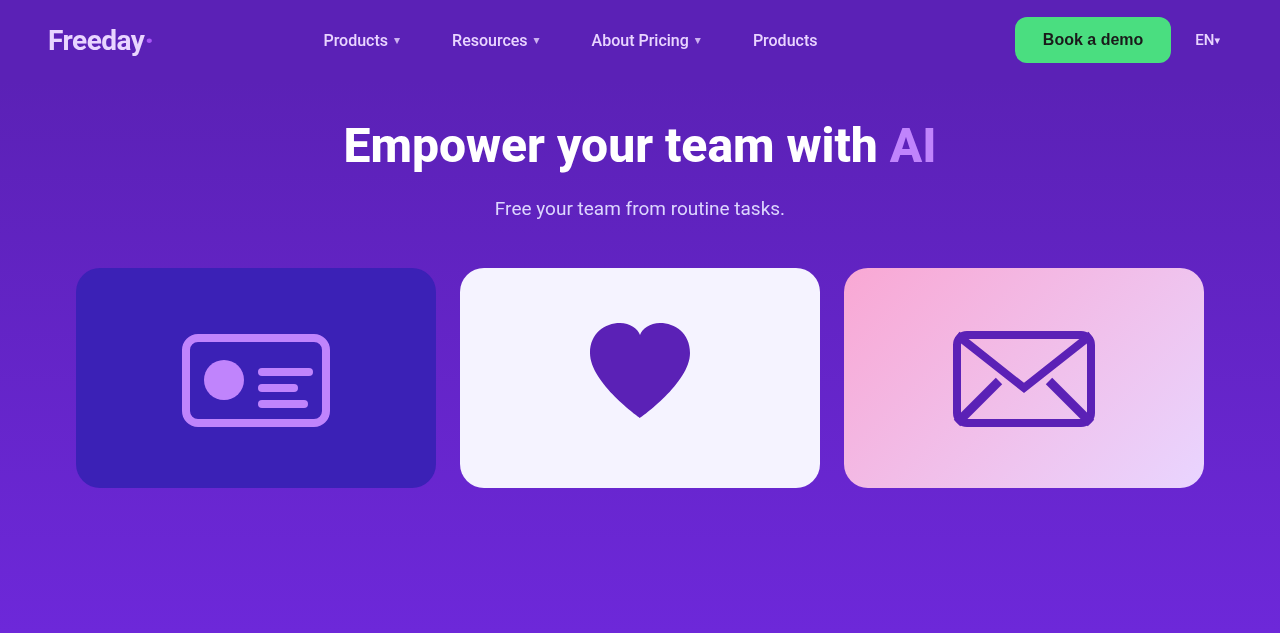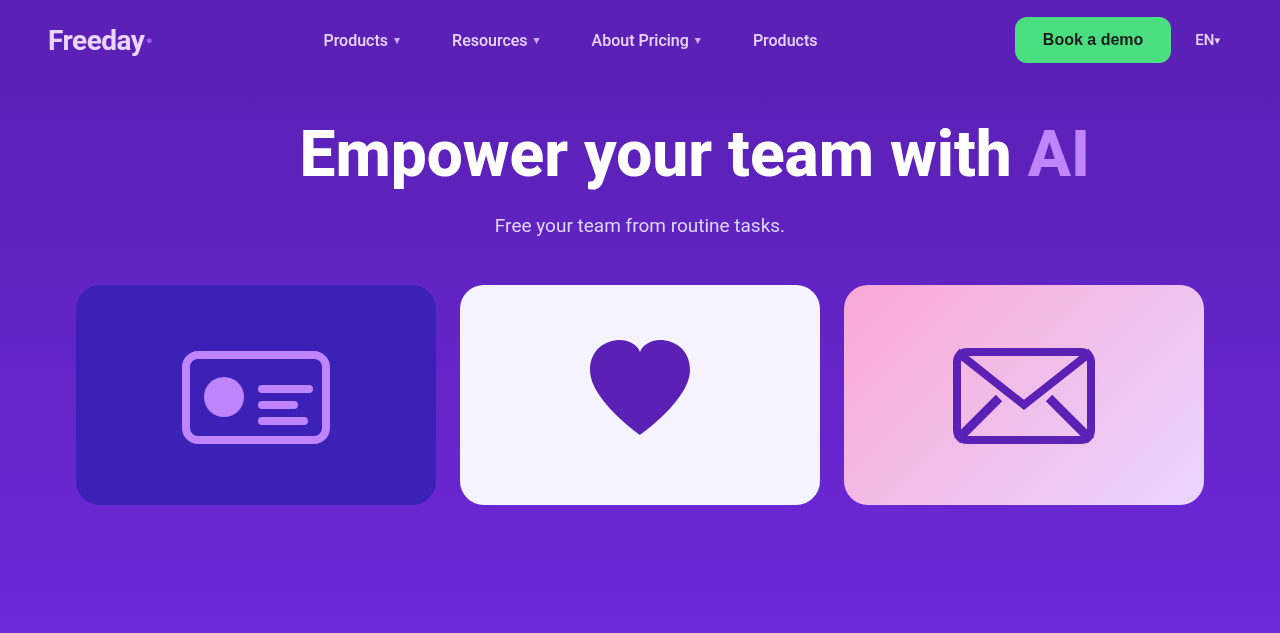--- a/index.html
+++ b/index.html
@@ -111,29 +111,28 @@
     
     .hero {
       background: linear-gradient(180deg, #5b21b6 0%, #6d28d9 100%);
       text-align: center;
       padding: 40px 48px 0;
       min-height: 553px;
       position: relative;
     }
 
     .hero-title {
-      font-size: 64px;
+      font-size: 48px;
       font-weight: 800;
       color: white;
       line-height: 1.1;
       margin-bottom: 24px;
       max-width: 900px;
       margin-left: auto;
       margin-right: auto;
-      text-align: right;
     }
 
     .hero-title .ai-highlight {
       color: #c084fc;
     }
 
     .hero-title .automation-highlight {
       color: #c084fc;
     }
 

